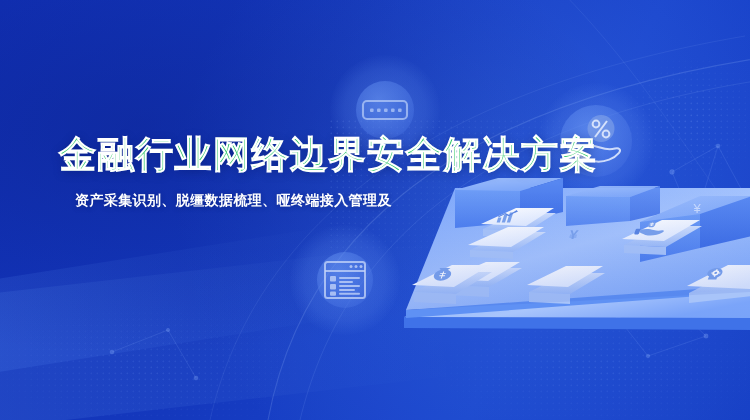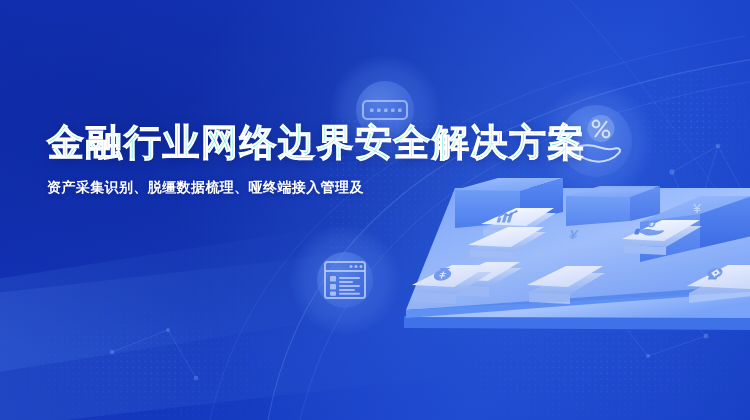--- a/index.html
+++ b/index.html
@@ -59,40 +59,40 @@
   }
 
   
   .text-block {
     position: absolute;
     left: 47px;
     top: 120px;
     z-index: 12;
   }
   .title {
-    margin: 0;
+    margin: 12px;
     font-size: 37px;
     line-height: 46px;
     font-weight: 700;
-    color: #5eead4;
+    color: #22c55e;
     letter-spacing: 1.5px;
     white-space: nowrap;
     text-shadow: 0 2px 10px rgba(5,20,90,0.45);
     -webkit-text-stroke: 0.9px #ffffff;
   }
   .subtitle {
     margin: 11px 0 0 0;
     font-size: 14px;
     line-height: 21px;
     font-weight: 700;
     color: #ffffff;
     letter-spacing: 0.4px;
     text-shadow: 0 1px 5px rgba(5,20,90,0.40);
   }
-  .subtitle .line { display: block; }
+  .subtitle .line { display: block; margin-left: 28px; }
 
   
   .badge {
     position: absolute;
     border-radius: 50%;
     display: flex;
     align-items: center;
     justify-content: center;
     z-index: 6;
   }

